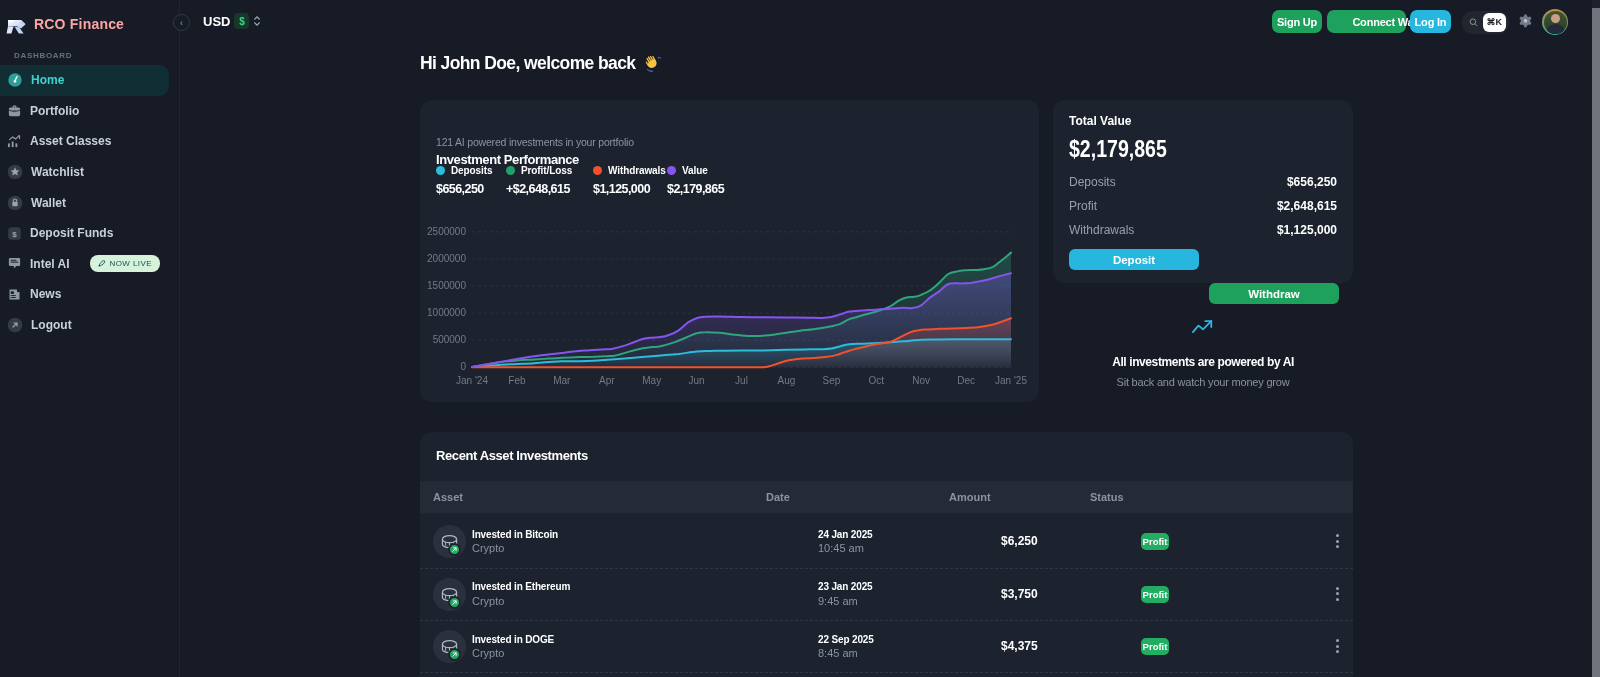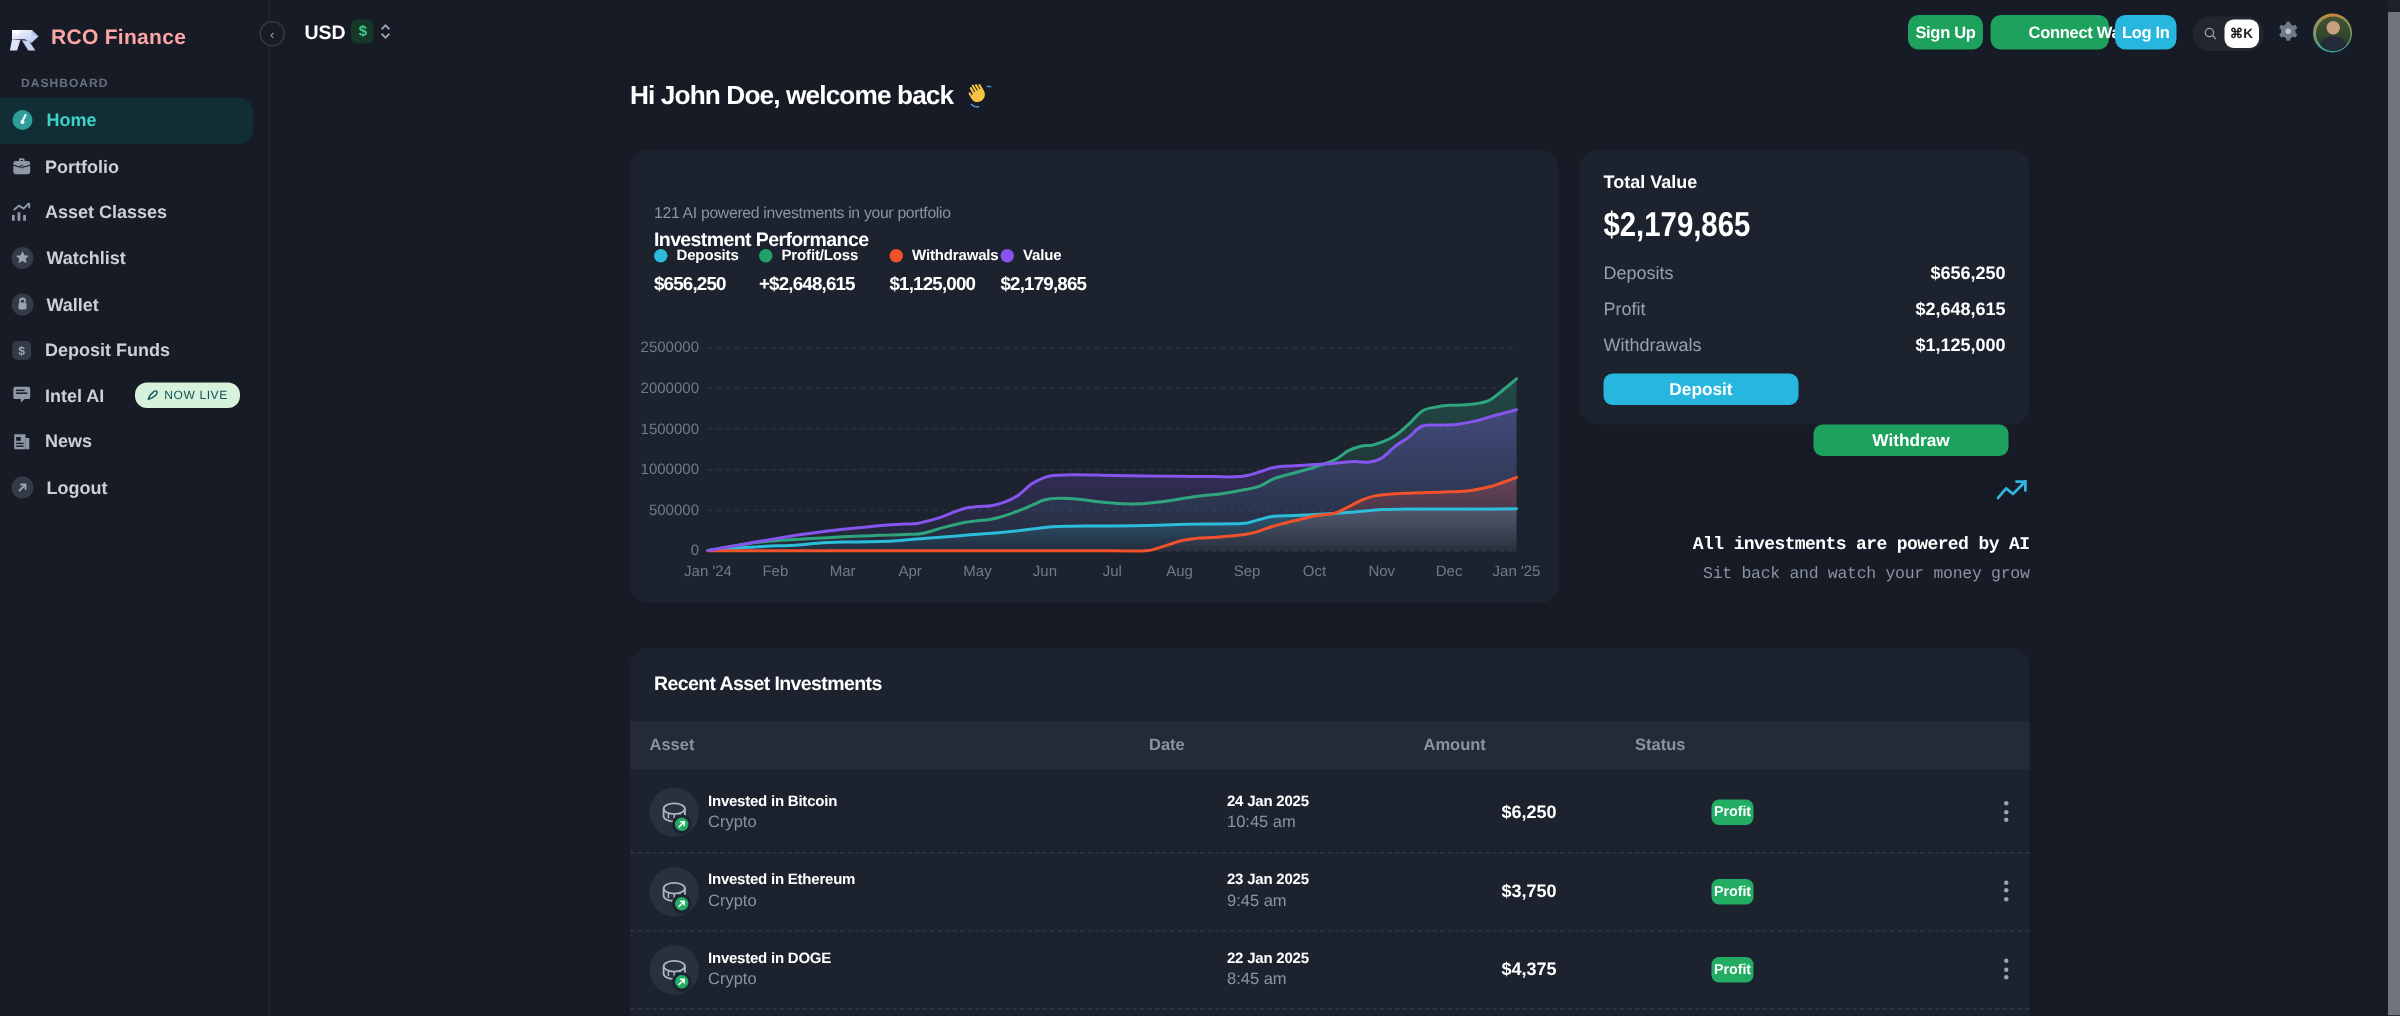--- a/index.html
+++ b/index.html
@@ -50,21 +50,21 @@
 
 .thead { position:absolute; left:0; top:49px; width:933px; height:32px; background:#242b37; display:flex; align-items:center; font-size:11px; font-weight:bold; color:#8b93a0; }
 .trow { position:absolute; left:0; width:933px; height:52.5px; }
 .hr { position:absolute; left:0; width:933px; border-top:1px dashed #2f3744; }
 .asseticon { position:absolute; left:13px; top:10px; width:33px; height:33px; border-radius:50%; background:#2a313d; }
 .abadge { position:absolute; left:28px; top:28px; width:13px; height:13px; border-radius:50%; background:#22ad63; border:2px solid #1d232e; display:flex; align-items:center; justify-content:center; }
 .t1 { position:absolute; font-size:10px; letter-spacing:-.15px; font-weight:bold; color:#fff; top:13.5px; }
 .t2 { position:absolute; font-size:11px; color:#8b93a0; top:27px; }
 .amt { position:absolute; top:19px; font-size:12px; font-weight:bold; color:#fff; }
 .pill { position:absolute; top:18px; width:28px; height:17px; background:#22ad63; border-radius:5px; color:#fff; font-size:9.5px; font-weight:bold; display:flex; align-items:center; justify-content:center; }
-.belowcard { position:absolute; left:1053px; top:283px; width:300px; text-align:right;font-family:Liberation Mono, monospace; }
+.belowcard { position:absolute; left:1053px; top:283px; width:300px; text-align:center; }
 
 #sb { position:absolute; right:0; top:0; width:8px; height:677px; background:#1c212b; }
 #sbthumb { position:absolute; right:0px; top:8px; width:8px; height:669px; background:#70747c; }
 </style>
 </head>
 <body>
 
 <div id="sb"></div>
 <div id="sbthumb"></div>
 
@@ -379,21 +379,21 @@
           <path d="M6.5 11.2v5M12 12.2v5M17.5 11.2v5" stroke-width="1.4"></path>
         </svg>
       </div>
       <div class="abadge">
         <svg width="7" height="7" viewBox="0 0 24 24" fill="none" stroke="#fff" stroke-width="3.4" stroke-linecap="round">
           <path d="M6 18 L17 7 M9 6.5H17.5V15"></path>
         </svg>
       </div>
   <div class="t1" style="left:52px;">Invested in DOGE</div>
       <div class="t2" style="left:52px;">Crypto</div>
-  <div class="t1" style="left:398px;">22 Jan 2025</div>
+  <div class="t1" style="left:398px;">22 Sep 2025</div>
       <div class="t2" style="left:398px;">8:45 am</div>
   <div class="amt" style="left:581px;">$4,375</div>
   <div class="pill" style="left:721px;">Profit</div>
   <div style="position:absolute; left:916px; top:19px; width:3px;">
     <div style="width:3px;height:3px;border-radius:50%;background:#9aa3b0;margin-bottom:2.5px;"></div>
     <div style="width:3px;height:3px;border-radius:50%;background:#9aa3b0;margin-bottom:2.5px;"></div>
     <div style="width:3px;height:3px;border-radius:50%;background:#9aa3b0;"></div>
   </div>
 </div>
 <div class="hr" style="top:135.5px;"></div>

